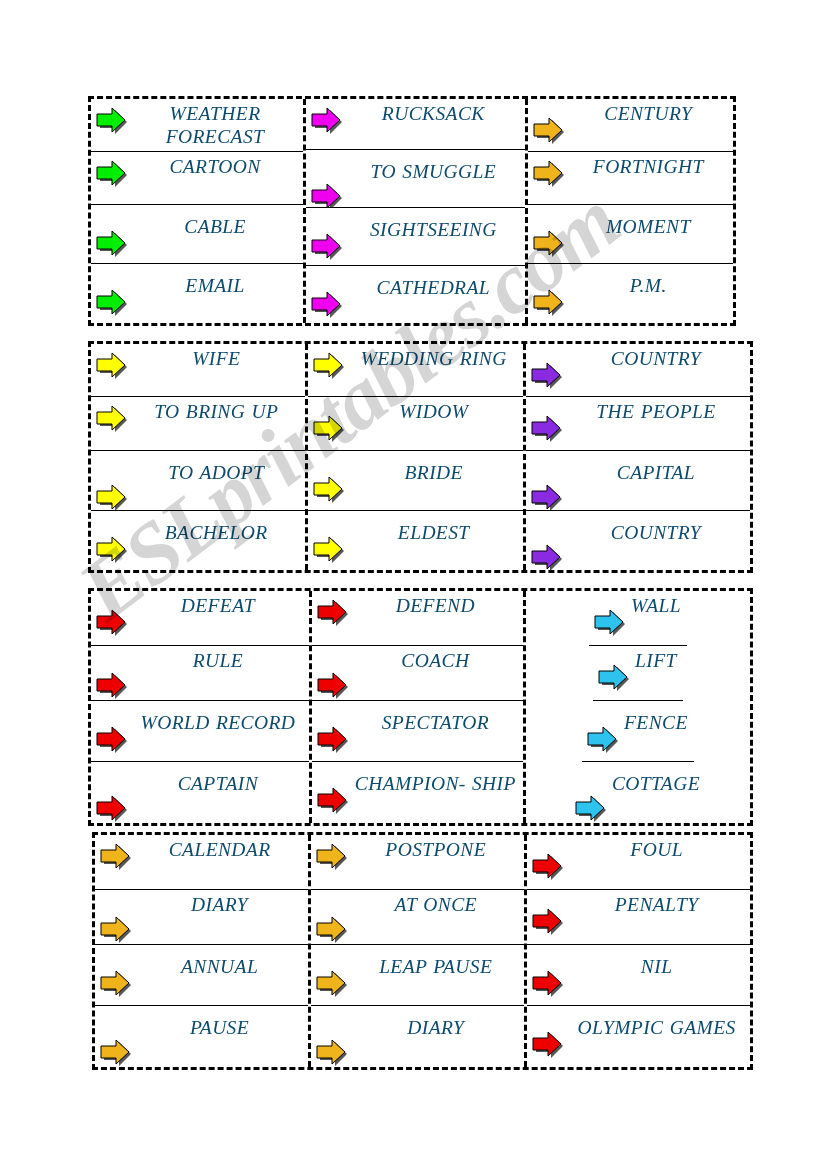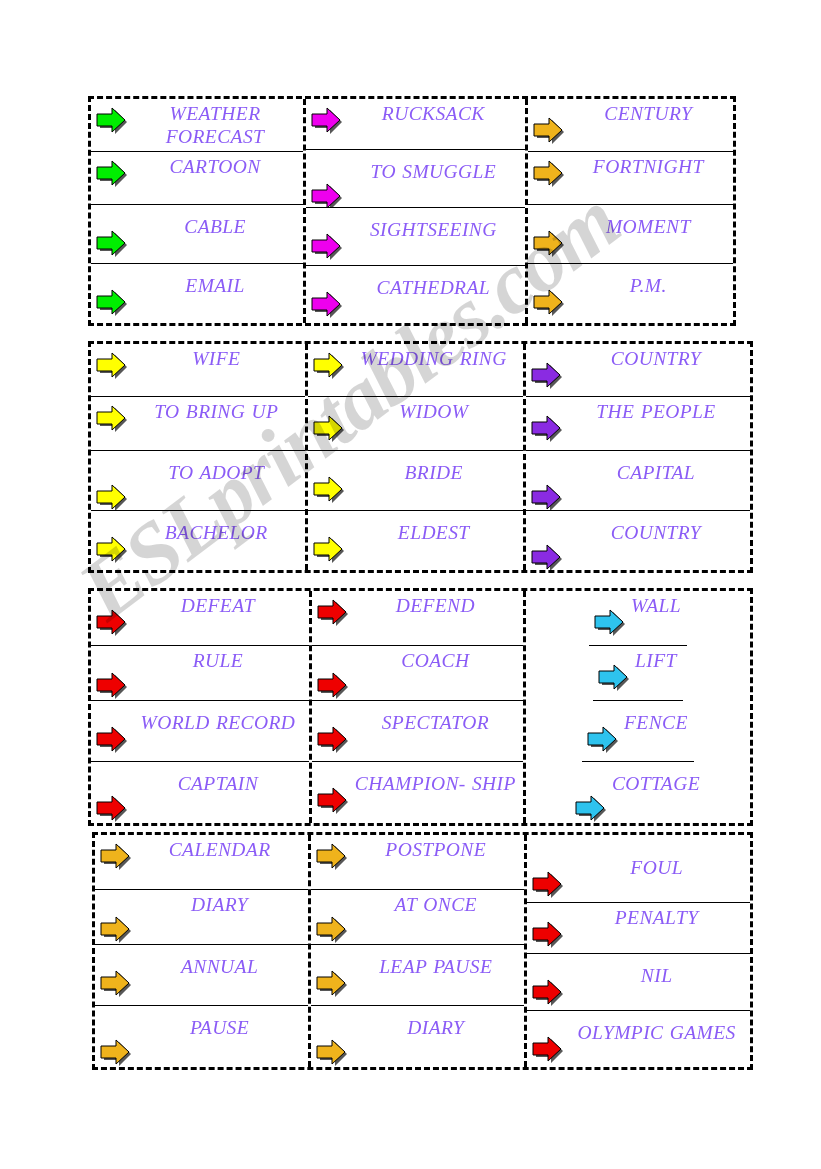--- a/index.html
+++ b/index.html
@@ -87,21 +87,21 @@
     padding-top: 4px;
   }
   .arrow-wrap svg { display: block; }
 
   .term {
     flex: 1 1 auto;
     text-align: center;
     font-size: 19.5px;
     font-style: italic;
     line-height: 1.18;
-    color: #8b5cf6;
+    color: #0c4a6e;
     padding: 0 6px 0 0;
     letter-spacing: 0.4px;
     word-spacing: 1px;
   }
 
   
   .cell.nudge-1 { padding-top: 10px; }
   .cell .arrow-wrap.drop-1 { padding-top: 14px; }
   .cell .arrow-wrap.drop-2 { padding-top: 22px; }
 </style>
@@ -527,21 +527,21 @@
         <div class="cell nudge-1">
           <div class="arrow-wrap drop-2">
             <svg width="34" height="30" viewBox="0 0 34 30">
               <path d="M5 10 L20 10 L20 4 L32 16 L20 28 L20 22 L5 22 Z" fill="#3a3a3a" opacity="0.85"></path>
               <path d="M2 8 L17 8 L17 2 L30 14 L17 26 L17 20 L2 20 Z" fill="#EFB31C" stroke="#000000" stroke-width="1" stroke-linejoin="miter"></path>
             </svg>
           </div>
           <div class="term">DIARY</div>
         </div>
       </div>
-      <div class="col" style="flex: 0 0 34%; margin-top: 18px;">
+      <div class="col" style="flex: 0 0 34%;">
         <div class="cell">
           <div class="arrow-wrap drop-1">
             <svg width="34" height="30" viewBox="0 0 34 30">
               <path d="M5 10 L20 10 L20 4 L32 16 L20 28 L20 22 L5 22 Z" fill="#3a3a3a" opacity="0.85"></path>
               <path d="M2 8 L17 8 L17 2 L30 14 L17 26 L17 20 L2 20 Z" fill="#EE0000" stroke="#000000" stroke-width="1" stroke-linejoin="miter"></path>
             </svg>
           </div>
           <div class="term">FOUL</div>
         </div>
         <div class="cell">

